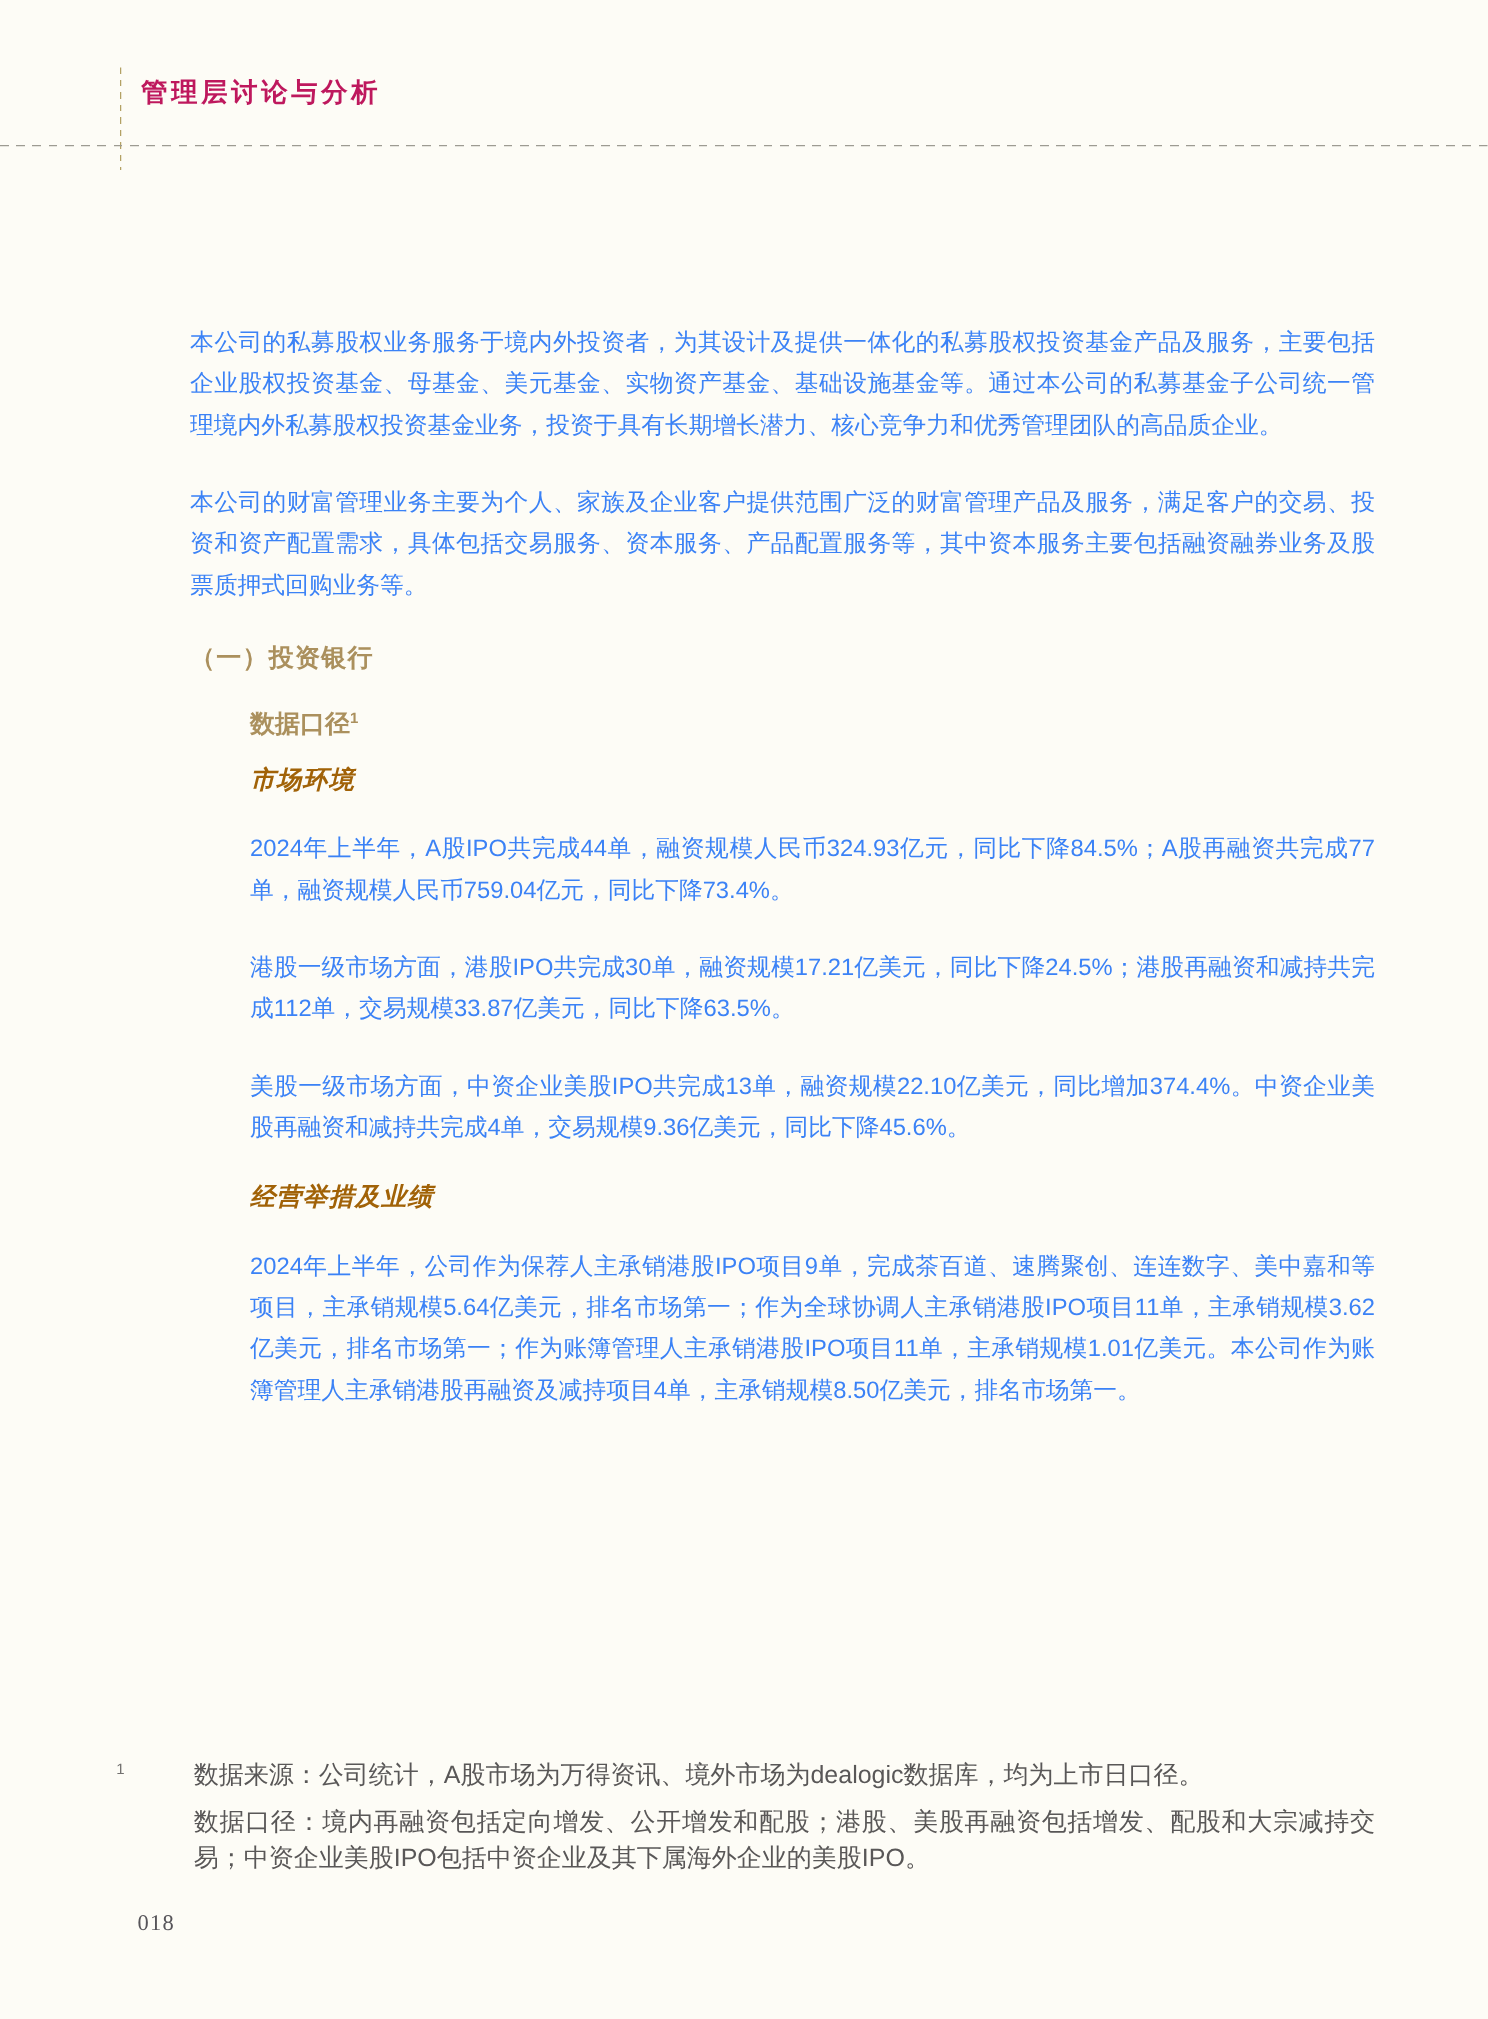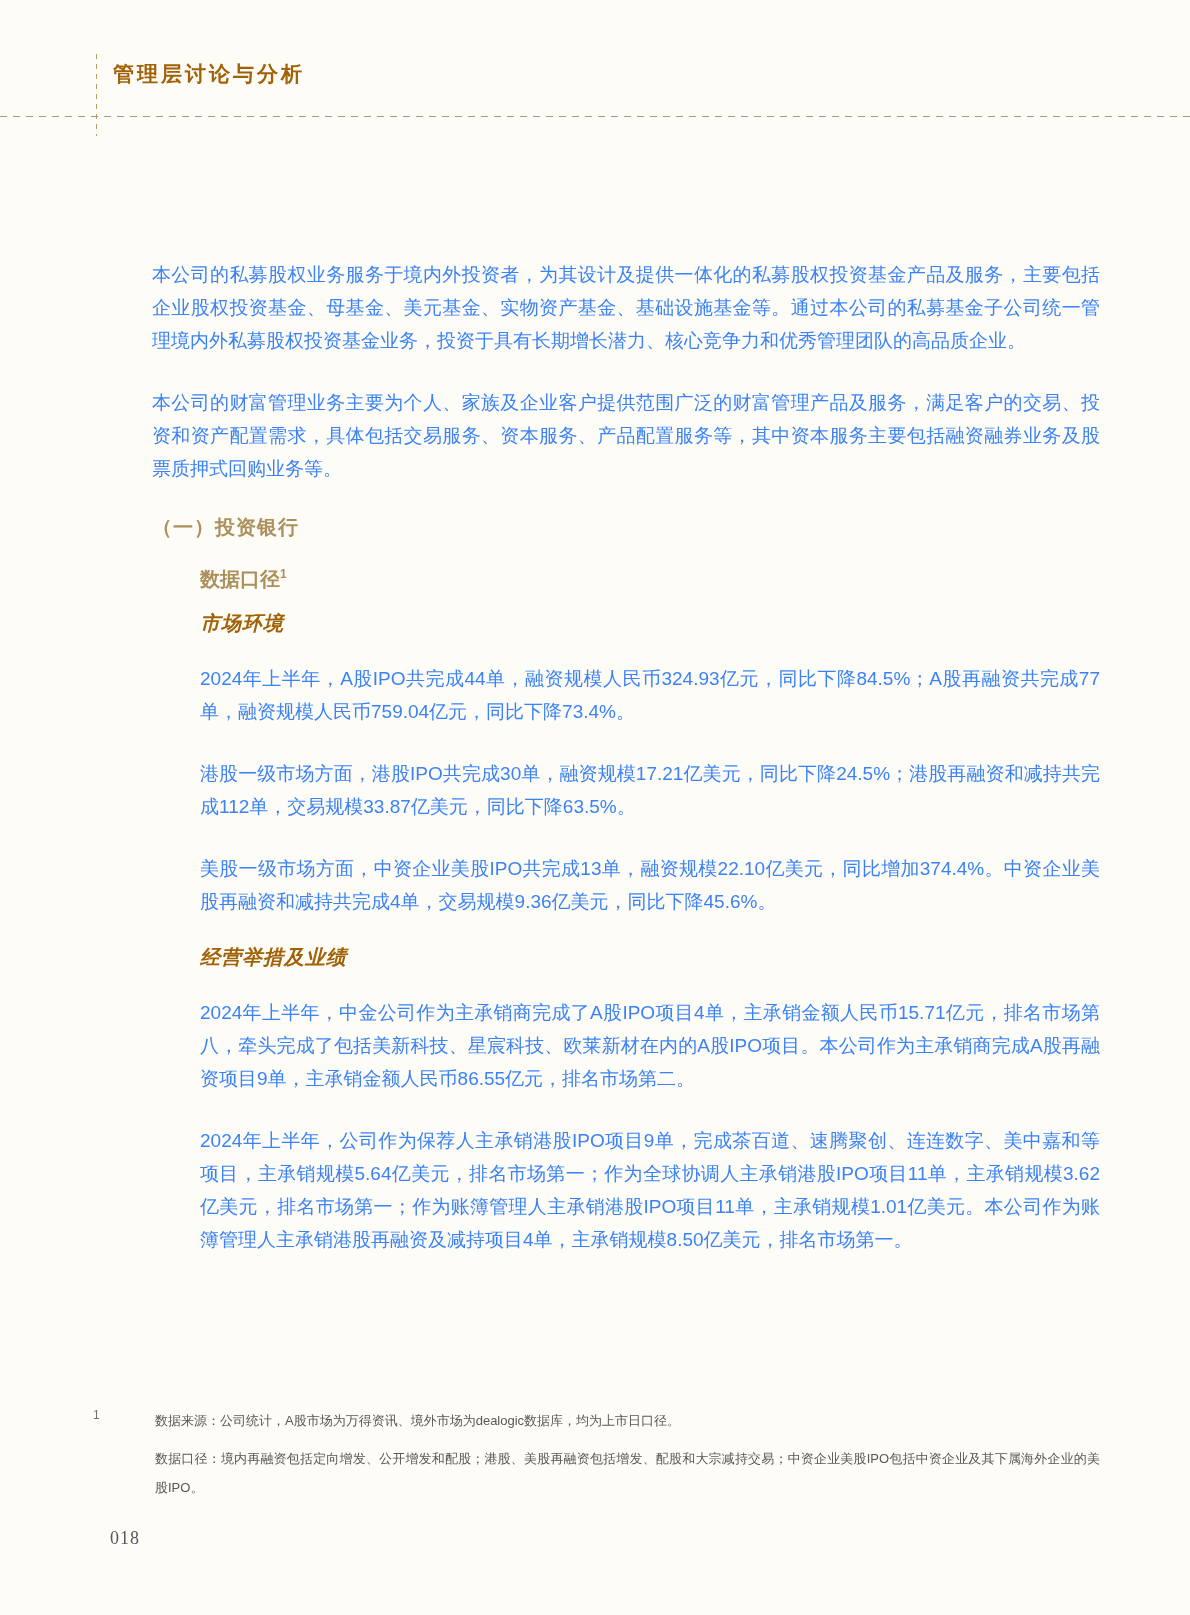--- a/index.html
+++ b/index.html
@@ -27,21 +27,21 @@
     background: repeating-linear-gradient(to right, #9d9b92 0 7px, transparent 7px 13px);
   }
   .doc-title {
     position: absolute;
     left: 113px; top: 60px;
     margin: 0;
     font-family: "Liberation Serif", serif;
     font-size: 21px;
     font-weight: 600;
     letter-spacing: 3px;
-    color: #a16207;
+    color: #be185d;
   }
 
   
   .content {
     position: absolute;
     left: 152px; right: 90px; top: 258px;
   }
   p.body {
     font-size: 19px;
     line-height: 33px;
@@ -87,21 +87,21 @@
   }
   .fn-row { position: relative; margin-bottom: 9px; }
   .fn-marker {
     position: absolute;
     left: 93px; top: 2px;
     font-size: 12px;
     color: #737170;
   }
   .fn-text {
     margin: 0 0 0 155px;
-    font-size: 13px;
+    font-size: 20px;
     line-height: 29px;
     color: #595757;
     text-align: justify;
   }
 
   .page-num {
     position: absolute;
     left: 110px; top: 1528px;
     font-family: "Liberation Serif", serif;
     font-size: 18px;
@@ -127,21 +127,20 @@
 
     <div class="indent">
       <h3 class="sub"><span>数据口径</span><sup>1</sup></h3>
 
       <h4 class="kaiti">市场环境</h4>
       <p class="body">2024年上半年，A股IPO共完成44单，融资规模人民币324.93亿元，同比下降84.5%；A股再融资共完成77单，融资规模人民币759.04亿元，同比下降73.4%。</p>
       <p class="body">港股一级市场方面，港股IPO共完成30单，融资规模17.21亿美元，同比下降24.5%；港股再融资和减持共完成112单，交易规模33.87亿美元，同比下降63.5%。</p>
       <p class="body">美股一级市场方面，中资企业美股IPO共完成13单，融资规模22.10亿美元，同比增加374.4%。中资企业美股再融资和减持共完成4单，交易规模9.36亿美元，同比下降45.6%。</p>
 
       <h4 class="kaiti ops">经营举措及业绩</h4>
-      <p class="body">2024年上半年，中金公司作为主承销商完成了A股IPO项目4单，主承销金额人民币15.71亿元，排名市场第八，牵头完成了包括美新科技、星宸科技、欧莱新材在内的A股IPO项目。本公司作为主承销商完成A股再融资项目9单，主承销金额人民币86.55亿元，排名市场第二。</p>
       <p class="body">2024年上半年，公司作为保荐人主承销港股IPO项目9单，完成茶百道、速腾聚创、连连数字、美中嘉和等项目，主承销规模5.64亿美元，排名市场第一；作为全球协调人主承销港股IPO项目11单，主承销规模3.62亿美元，排名市场第一；作为账簿管理人主承销港股IPO项目11单，主承销规模1.01亿美元。本公司作为账簿管理人主承销港股再融资及减持项目4单，主承销规模8.50亿美元，排名市场第一。</p>
     </div>
 
   </div>
 
   <div class="footnotes">
     <div class="fn-row">
       <span class="fn-marker">1</span>
       <p class="fn-text">数据来源：公司统计，A股市场为万得资讯、境外市场为dealogic数据库，均为上市日口径。</p>
     </div>

